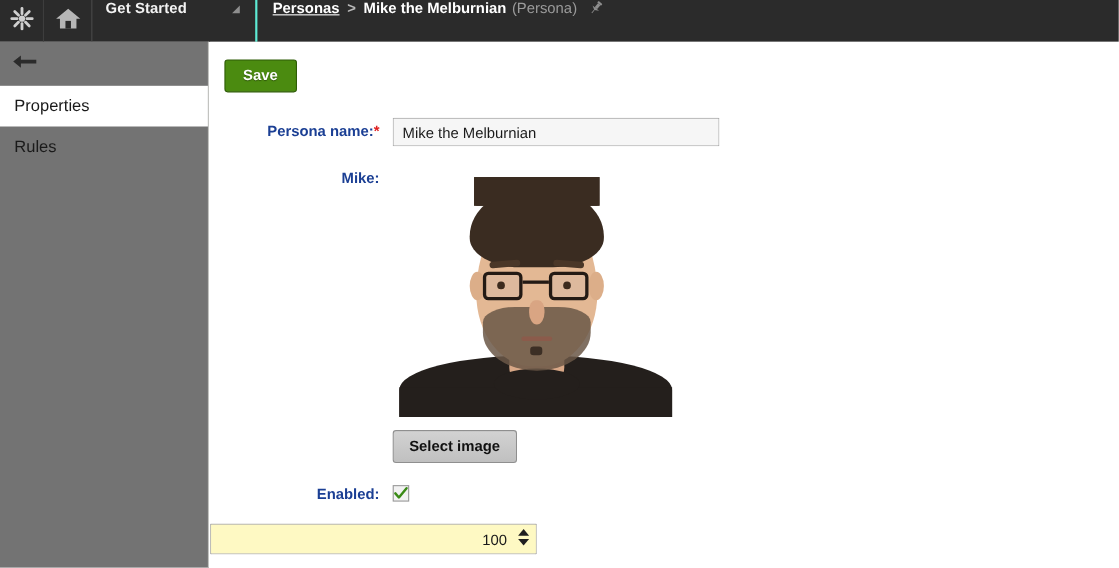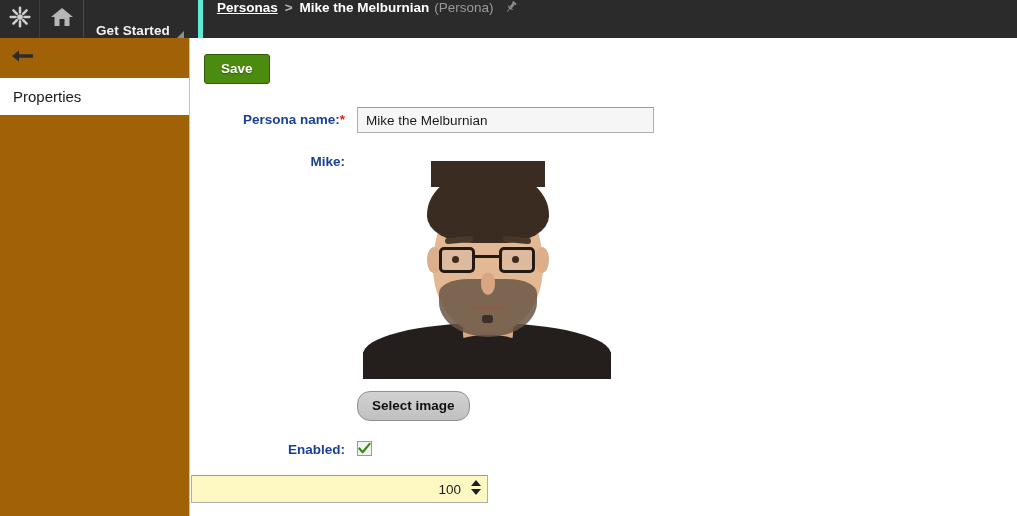--- a/index.html
+++ b/index.html
@@ -36,25 +36,26 @@
     display: flex;
     align-items: center;
     justify-content: center;
     border-right: 1px solid #4a4a4a;
   }
   .starburst-icon { display: block; }
   .home-icon { display: block; }
 
   .tab-cell {
     display: flex;
-    align-items: flex-end;
+    align-items: flex-start;
     padding: 0 14px 0 12px;
-    border-right: 5px solid #5eead4;
+    border-right: 2px solid #5eead4;
     position: relative;
     cursor: pointer;
+    gap: 34px;
   }
   .tab-label {
     color: #f2f2f2;
     font-size: 13.5px;
     font-weight: bold;
     letter-spacing: 0.1px;
     white-space: nowrap;
   }
   .tab-corner {
     width: 0; height: 0;
@@ -101,21 +102,21 @@
     display: block;
     cursor: pointer;
   }
 
   
   .sidebar {
     position: absolute;
     top: 38px; left: 0;
     width: 190px;
     height: 478px;
-    background: #a16207;
+    background: #737373;
     border-right: 1px solid #c2c3c0;
   }
   .sidebar-back {
     height: 40px;
     display: flex;
     align-items: center;
     padding-left: 11px;
     cursor: pointer;
   }
   .back-arrow-icon { display: block; }
@@ -354,21 +355,21 @@
   
   .gray-button {
     display: inline-block;
     background: #c8c8c8;
     background: linear-gradient(180deg, #d2d2d2 0%, #c0c0c0 100%);
     border: 1px solid #8f8f8f;
     color: #111111;
     font-size: 13.5px;
     font-weight: bold;
     padding: 6px 14px 7px 14px;
-    border-radius: 13px;
+    border-radius: 3px;
     cursor: pointer;
   }
 
   
   .checkbox {
     width: 15px; height: 15px;
     border: 1px solid #9a9a9a;
     background: #f2f2f2;
     display: inline-flex;
     align-items: center;
@@ -483,20 +484,23 @@
       <svg width="24" height="18" viewBox="0 0 24 18">
         <path d="M1 9 L8 3.4 L8 7.3 L22 7.3 L22 10.7 L8 10.7 L8 14.6 Z" fill="#2b2b2b"></path>
       </svg>
     </span>
   </div>
 
   <div class="sidebar-item active">
     <span>Properties</span>
   </div>
 
+  <div class="sidebar-item">
+    <span>Rules</span>
+  </div>
 
 </div>
 
 <div class="main">
 
   <div class="toolbar">
     <span class="save-button">Save</span>
   </div>
 
   <div class="form">

